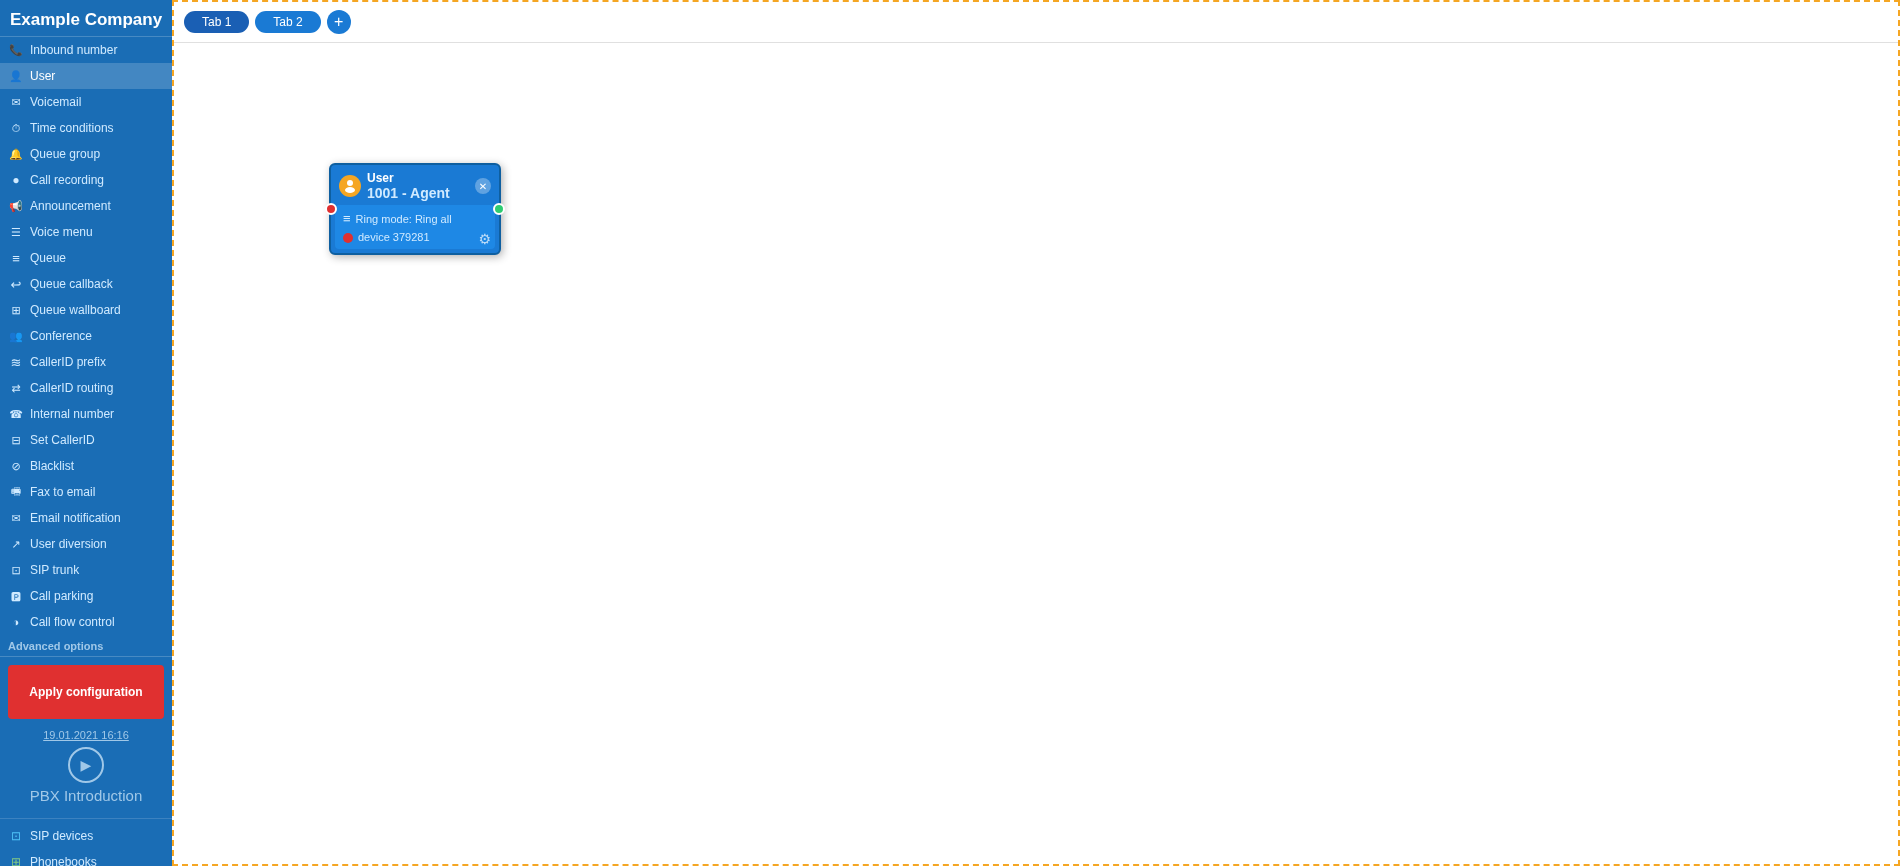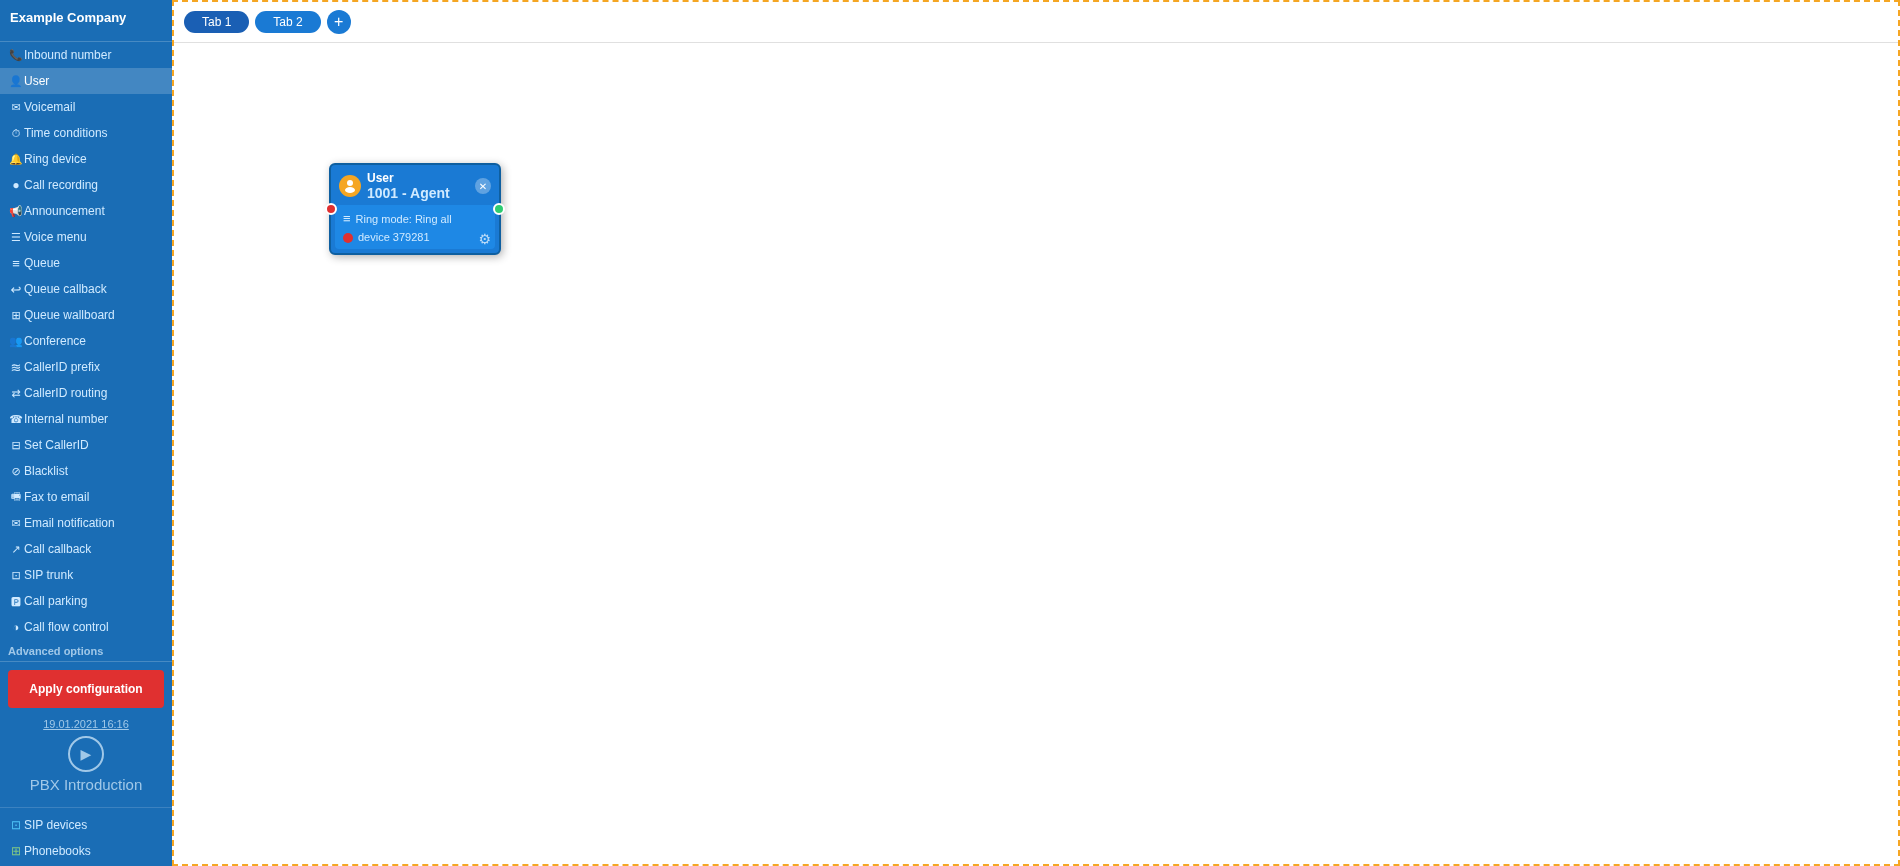--- a/index.html
+++ b/index.html
@@ -14,34 +14,35 @@
       display: flex;
       flex-direction: column;
       height: 866px;
       overflow-y: auto;
       overflow-x: hidden;
     }
     #sidebar::-webkit-scrollbar { width: 4px; }
     #sidebar::-webkit-scrollbar-thumb { background: #0e4d8a; }
 
     .sidebar-company {
-      padding: 10px 8px 16px 10px;
-      font-size: 13px;
+      padding: 10px 8px 6px 10px;
+      font-size: 17px;
       font-weight: bold;
       color: #fff;
       border-bottom: 1px solid rgba(255,255,255,0.2);
     }
 
     .sidebar-item {
       display: flex;
       align-items: center;
       padding: 5px 8px 5px 8px;
       cursor: pointer;
       color: #d0eaff;
       font-size: 12px;
+      gap: 6px;
     }
     .sidebar-item.active { background: rgba(255,255,255,0.18); color: #fff; }
     .sidebar-item .icon { width: 16px; height: 16px; display: flex; align-items: center; justify-content: center; flex-shrink: 0; }
 
     .sidebar-section-label {
       padding: 5px 8px 4px 8px;
       color: #a0c8e8;
       font-size: 11px;
       font-weight: bold;
       cursor: pointer;
@@ -54,21 +55,21 @@
       margin-top: auto;
       border-top: 1px solid rgba(255,255,255,0.2);
     }
 
     .apply-btn {
       margin: 8px;
       background: #e03030;
       color: #fff;
       border: none;
       border-radius: 4px;
-      padding: 12px 0;
+      padding: 20px 0;
       width: calc(100% - 16px);
       font-size: 12px;
       font-weight: bold;
       cursor: pointer;
       text-align: center;
     }
 
     .timestamp {
       text-align: center;
       color: #a0c8e8;
@@ -308,21 +309,21 @@
   <div class="sidebar-item">
     <span class="icon icon-voicemail"></span>
     <span>Voicemail</span>
   </div>
   <div class="sidebar-item">
     <span class="icon icon-time"></span>
     <span>Time conditions</span>
   </div>
   <div class="sidebar-item">
     <span class="icon icon-ring"></span>
-    <span>Ring device</span>
+    <span>Queue group</span>
   </div>
   <div class="sidebar-item">
     <span class="icon icon-recording"></span>
     <span>Call recording</span>
   </div>
   <div class="sidebar-item">
     <span class="icon icon-announce"></span>
     <span>Announcement</span>
   </div>
   <div class="sidebar-item">
@@ -368,21 +369,21 @@
   <div class="sidebar-item">
     <span class="icon icon-fax"></span>
     <span>Fax to email</span>
   </div>
   <div class="sidebar-item">
     <span class="icon icon-email"></span>
     <span>Email notification</span>
   </div>
   <div class="sidebar-item">
     <span class="icon icon-divert"></span>
-    <span>Call callback</span>
+    <span>User diversion</span>
   </div>
   <div class="sidebar-item">
     <span class="icon icon-sip"></span>
     <span>SIP trunk</span>
   </div>
   <div class="sidebar-item">
     <span class="icon icon-parking"></span>
     <span>Call parking</span>
   </div>
   <div class="sidebar-item">

